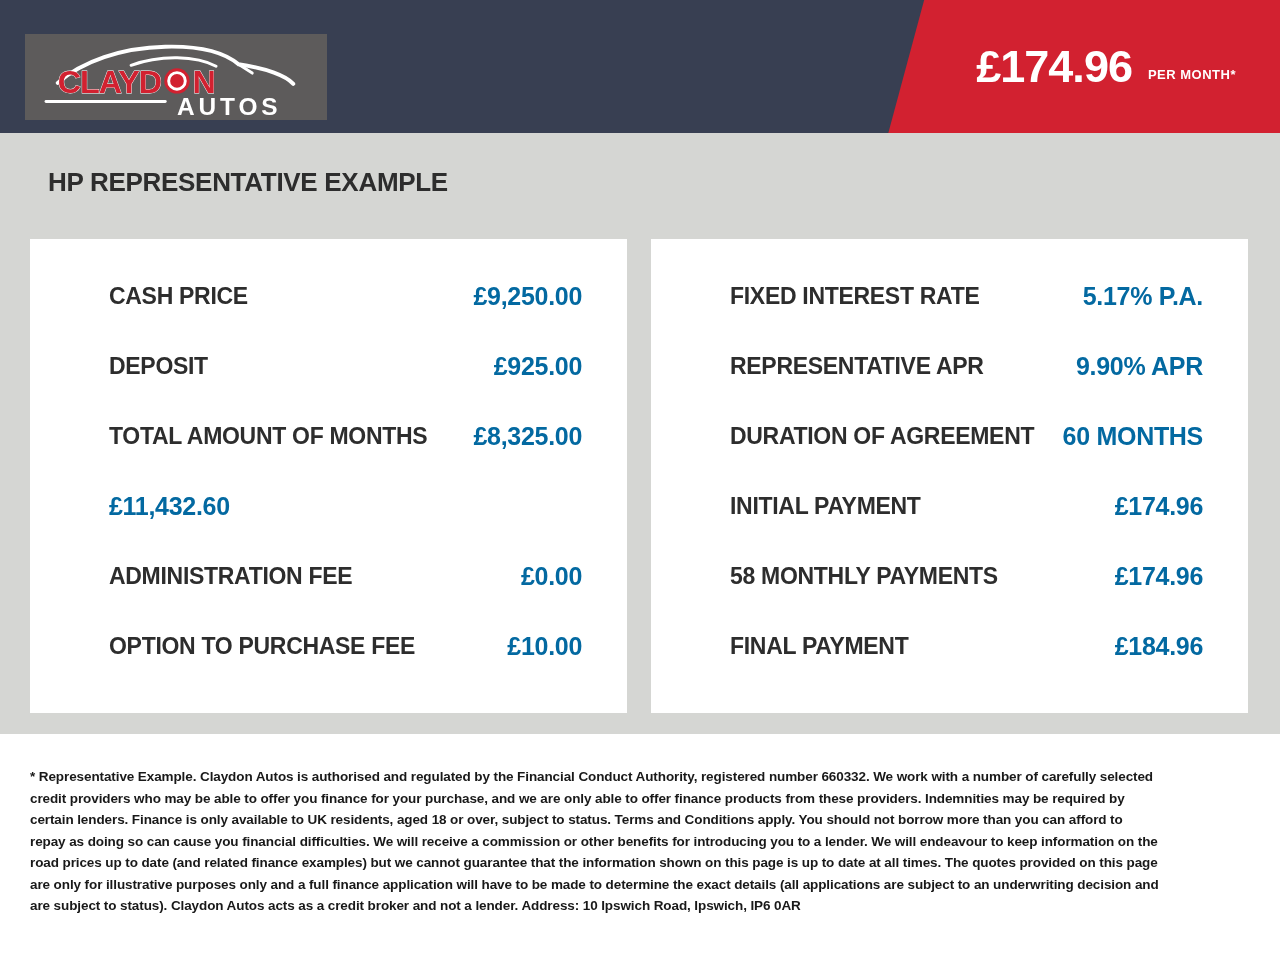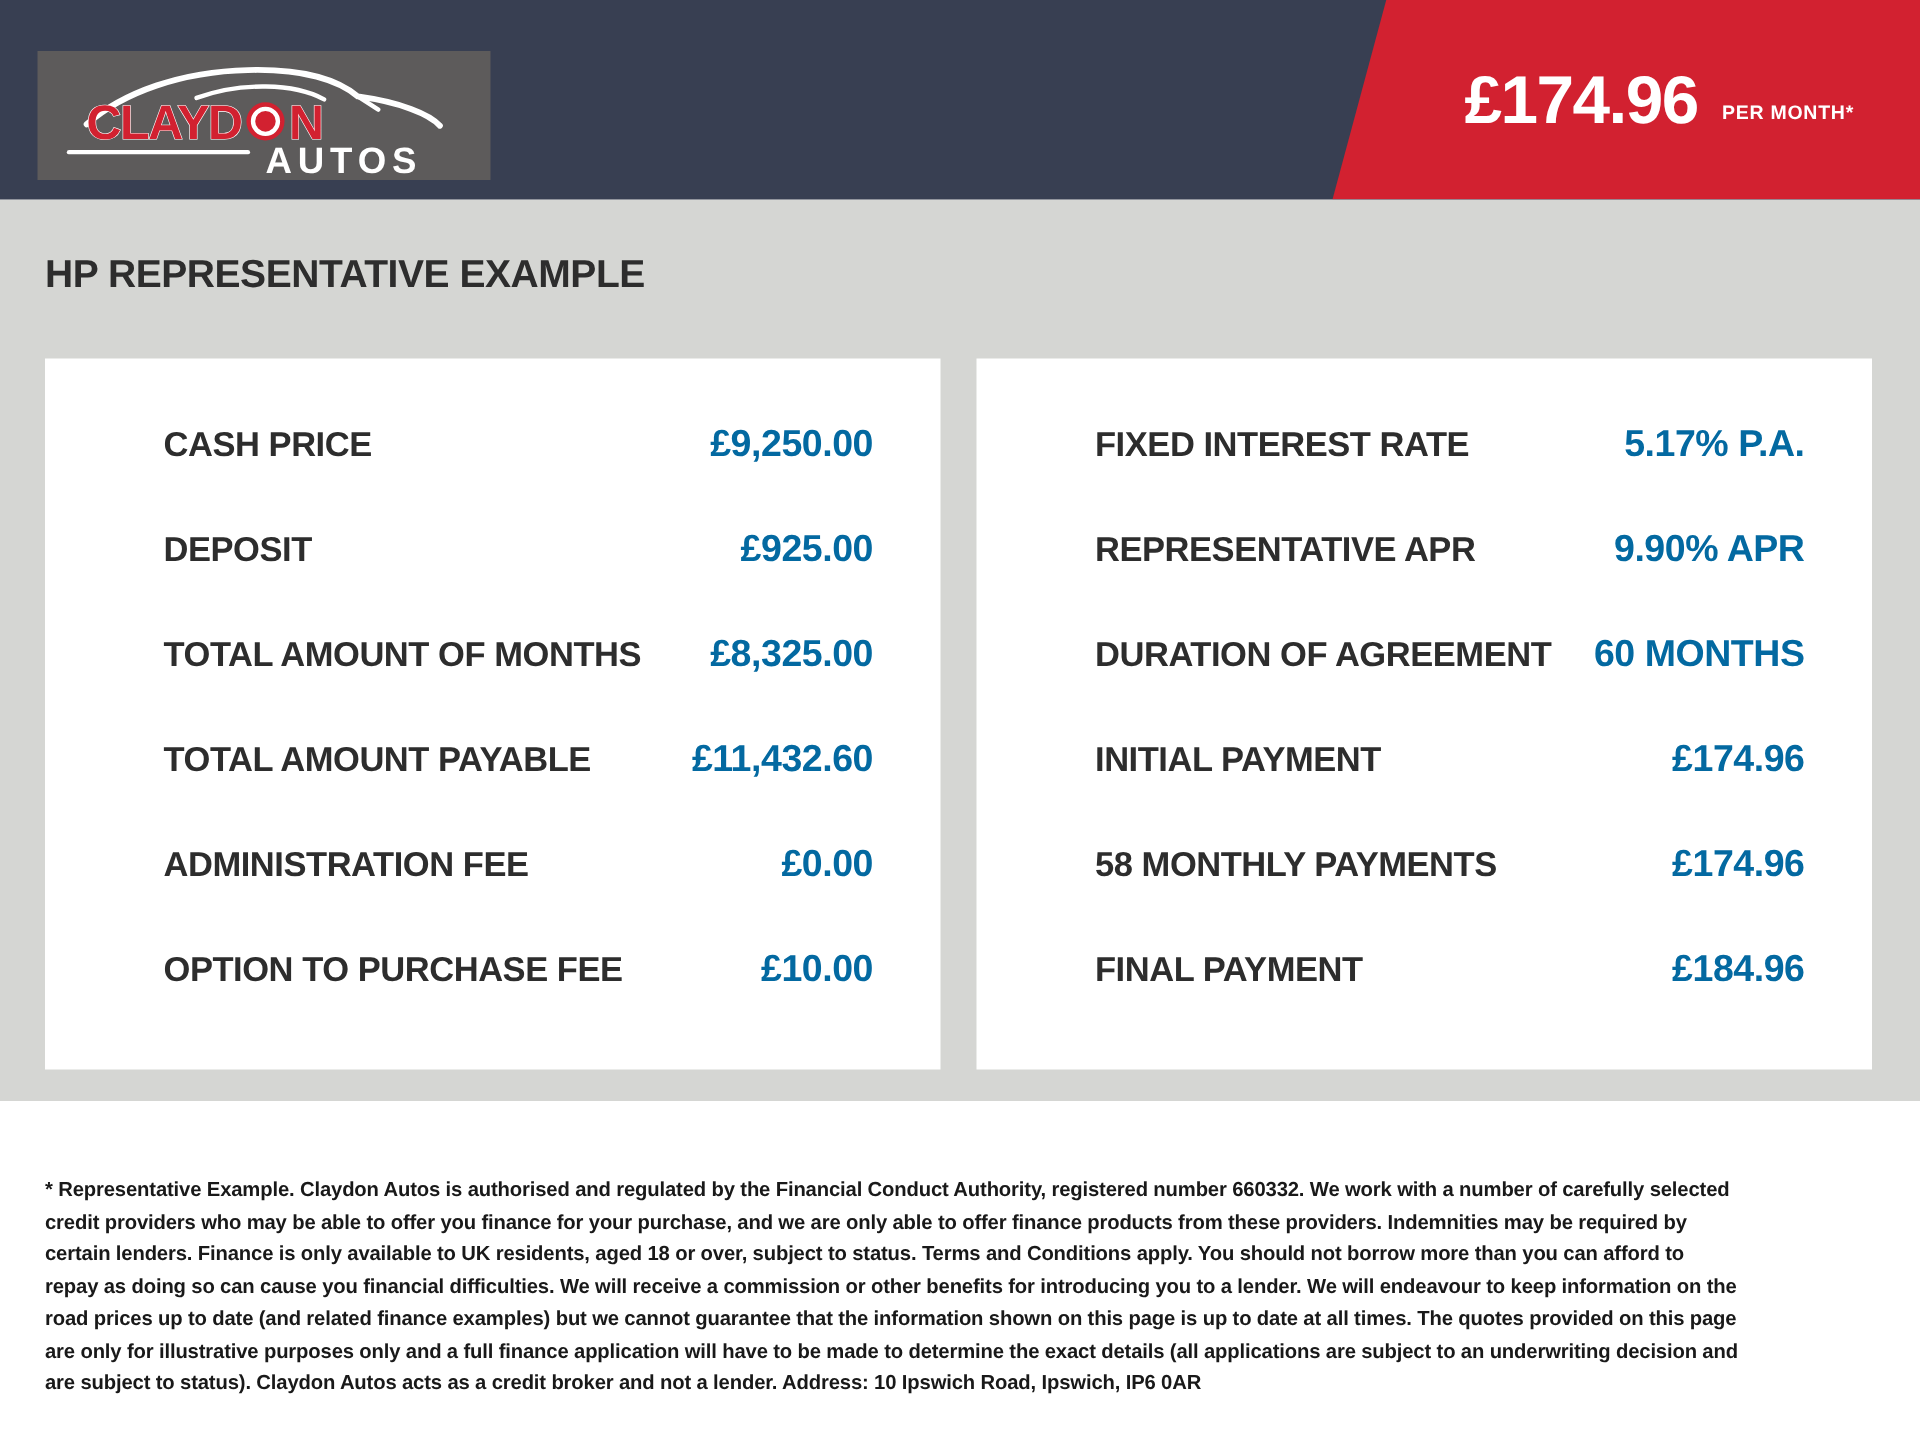--- a/index.html
+++ b/index.html
@@ -45,21 +45,21 @@
   
   .main {
     height:601px;
     background:#d5d6d3;
     padding:34px 30px 0 30px;
   }
   .page-title {
     font-size:26px; font-weight:700;
     color:#2d2d2d; letter-spacing:-0.3px;
     line-height:30px;
-    margin:0 0 42px 0;
+    margin:0 0 42px 18px;
   }
   .cards {
     display:flex; gap:24px;
   }
   .card {
     background:#ffffff;
     width:597px; height:474px;
     padding:22px 45px 0 37px;
   }
   .finance-row {
@@ -74,21 +74,21 @@
   .finance-row .value {
     font-size:25px; font-weight:700;
     color:#0369a1; letter-spacing:-0.3px;
     white-space:nowrap;
   }
 
   
   .footer {
     height:226px;
     background:#ffffff;
-    padding:48px 30px 0 30px;
+    padding:32px 30px 0 30px;
   }
   .disclaimer {
     width:1130px;
     font-size:13.5px; font-weight:700;
     line-height:21.5px;
     color:#191919;
     letter-spacing:-0.1px;
   }
 </style>
 </head>
@@ -137,21 +137,20 @@
       </div>
       <div class="finance-row">
         <span class="label">DEPOSIT</span>
         <span class="value">£925.00</span>
       </div>
       <div class="finance-row">
         <span class="label">TOTAL AMOUNT OF MONTHS</span>
         <span class="value">£8,325.00</span>
       </div>
       <div class="finance-row">
-        <span class="label">TOTAL AMOUNT PAYABLE</span>
         <span class="value">£11,432.60</span>
       </div>
       <div class="finance-row">
         <span class="label">ADMINISTRATION FEE</span>
         <span class="value">£0.00</span>
       </div>
       <div class="finance-row">
         <span class="label">OPTION TO PURCHASE FEE</span>
         <span class="value">£10.00</span>
       </div>

